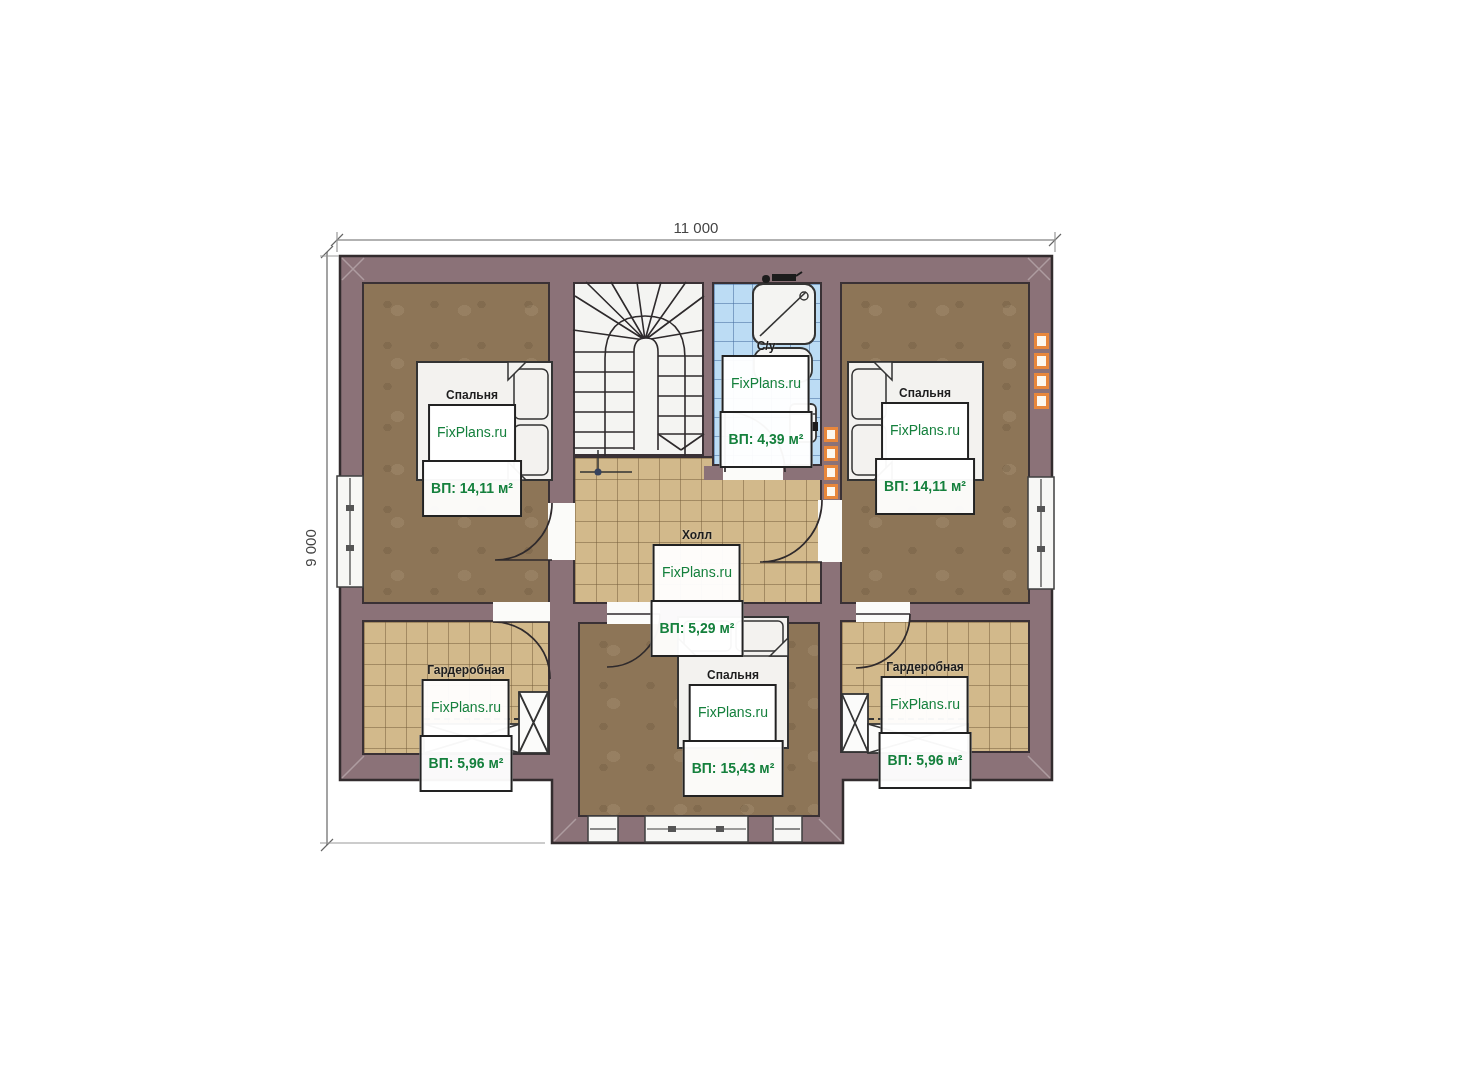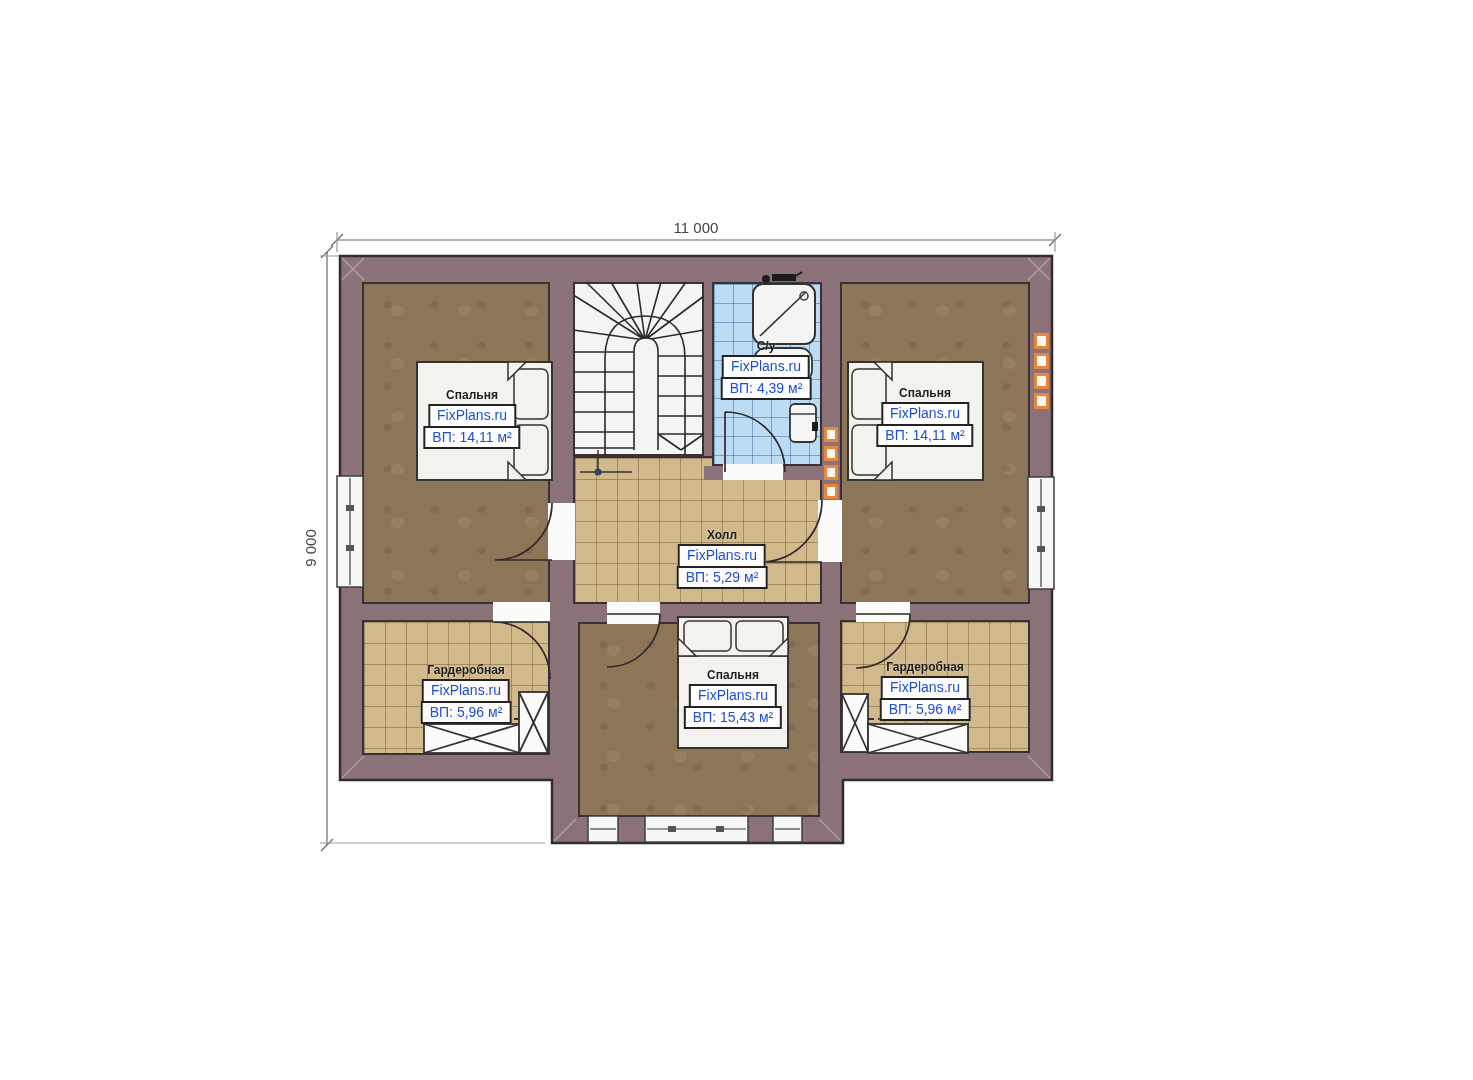--- a/index.html
+++ b/index.html
@@ -34,23 +34,23 @@
   .floor.white{background:#f4f4f2;}
   .door-gap{position:absolute;background:#fbfbf9;}
   .vent{position:absolute;box-sizing:border-box;background:#fdf8f0;
         border:3px solid var(--accent_orange,#e8873c);}
   .plan-svg{position:absolute;left:0;top:0;pointer-events:none;}
   
   .room-label{position:absolute;transform:translateX(-50%);text-align:center;z-index:30;}
   .room-name{font-size:12px;font-weight:700;color:#1d1d1d;margin-bottom:2px;white-space:nowrap;
              text-shadow:0 0 2px rgba(255,255,255,0.5);}
   .label-stack{display:inline-flex;flex-direction:column;align-items:center;}
-  .label-box{background:rgba(255,255,255,0.96);border:2px solid #222;color:#1d4ed8;
-             font-size:14px;line-height:1.25;padding:1px 7px;white-space:nowrap;}
-  .label-box + .label-box{margin-top:-2px;}
+  .label-box{background:rgba(255,255,255,0.96);border:2px solid #222;color:#15803d;
+             font-size:14px;line-height:1.25;padding:18px 7px;white-space:nowrap;}
+  .label-box + .label-box{margin-top:-2px;font-weight:bold;}
   
   .dim-label{position:absolute;font-size:15px;color:#444;z-index:25;white-space:nowrap;}
   .dim-top{transform:translate(-50%,-100%);}
   .dim-left{transform:translate(-50%,-50%) rotate(-90deg);}
 </style>
 </head>
 <body>
 
 <div class="canvas">
 
@@ -247,21 +247,21 @@
   </div>
 
   <div class="room-label" style="left:925px;top:386px">
     <div class="room-name">Спальня</div>
     <div class="label-stack">
       <div class="label-box">FixPlans.ru</div>
       <div class="label-box">ВП: 14,11 м²</div>
     </div>
   </div>
 
-  <div class="room-label" style="left:722px;top:528px">
+  <div class="room-label" style="left:697px;top:528px">
     <div class="room-name">Холл</div>
     <div class="label-stack">
       <div class="label-box">FixPlans.ru</div>
       <div class="label-box">ВП: 5,29 м²</div>
     </div>
   </div>
 
   <div class="room-label" style="left:466px;top:663px">
     <div class="room-name">Гардеробная</div>
     <div class="label-stack">

